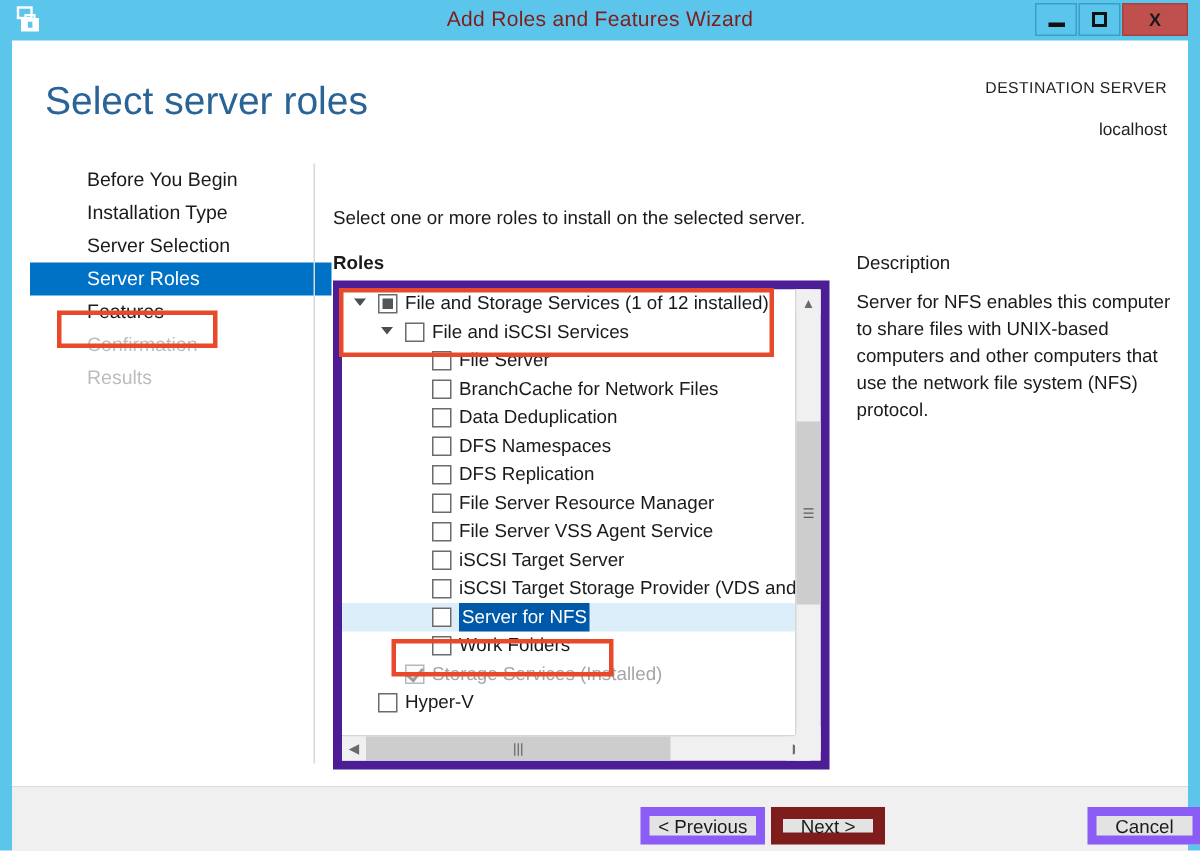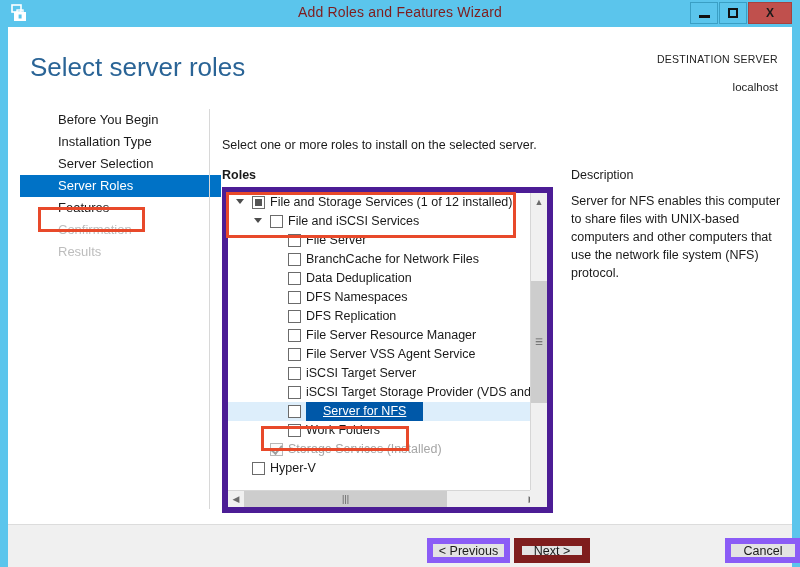--- a/index.html
+++ b/index.html
@@ -219,22 +219,21 @@
     left: 2px; top: -1px;
     width: 5px; height: 9px;
     border-right: 2px solid #9e9e9e;
     border-bottom: 2px solid #9e9e9e;
     transform: rotate(40deg);
   }
   .rowlabel { position: absolute; top: 0; }
   .rowlabel.hl {
     background: #0058a8;
     color: #ffffff;
-    padding: 0 17px;
-    text-decoration: underline;
+    padding: 0 2px;
   }
 
   
   .lvl0 .tri { left: 8px; }
   .lvl0 .cbx { left: 24px; }
   .lvl0 .rowlabel { left: 42px; }
 
   .lvl1 .tri { left: 26px; }
   .lvl1 .cbx { left: 42px; }
   .lvl1 .rowlabel { left: 60px; }

